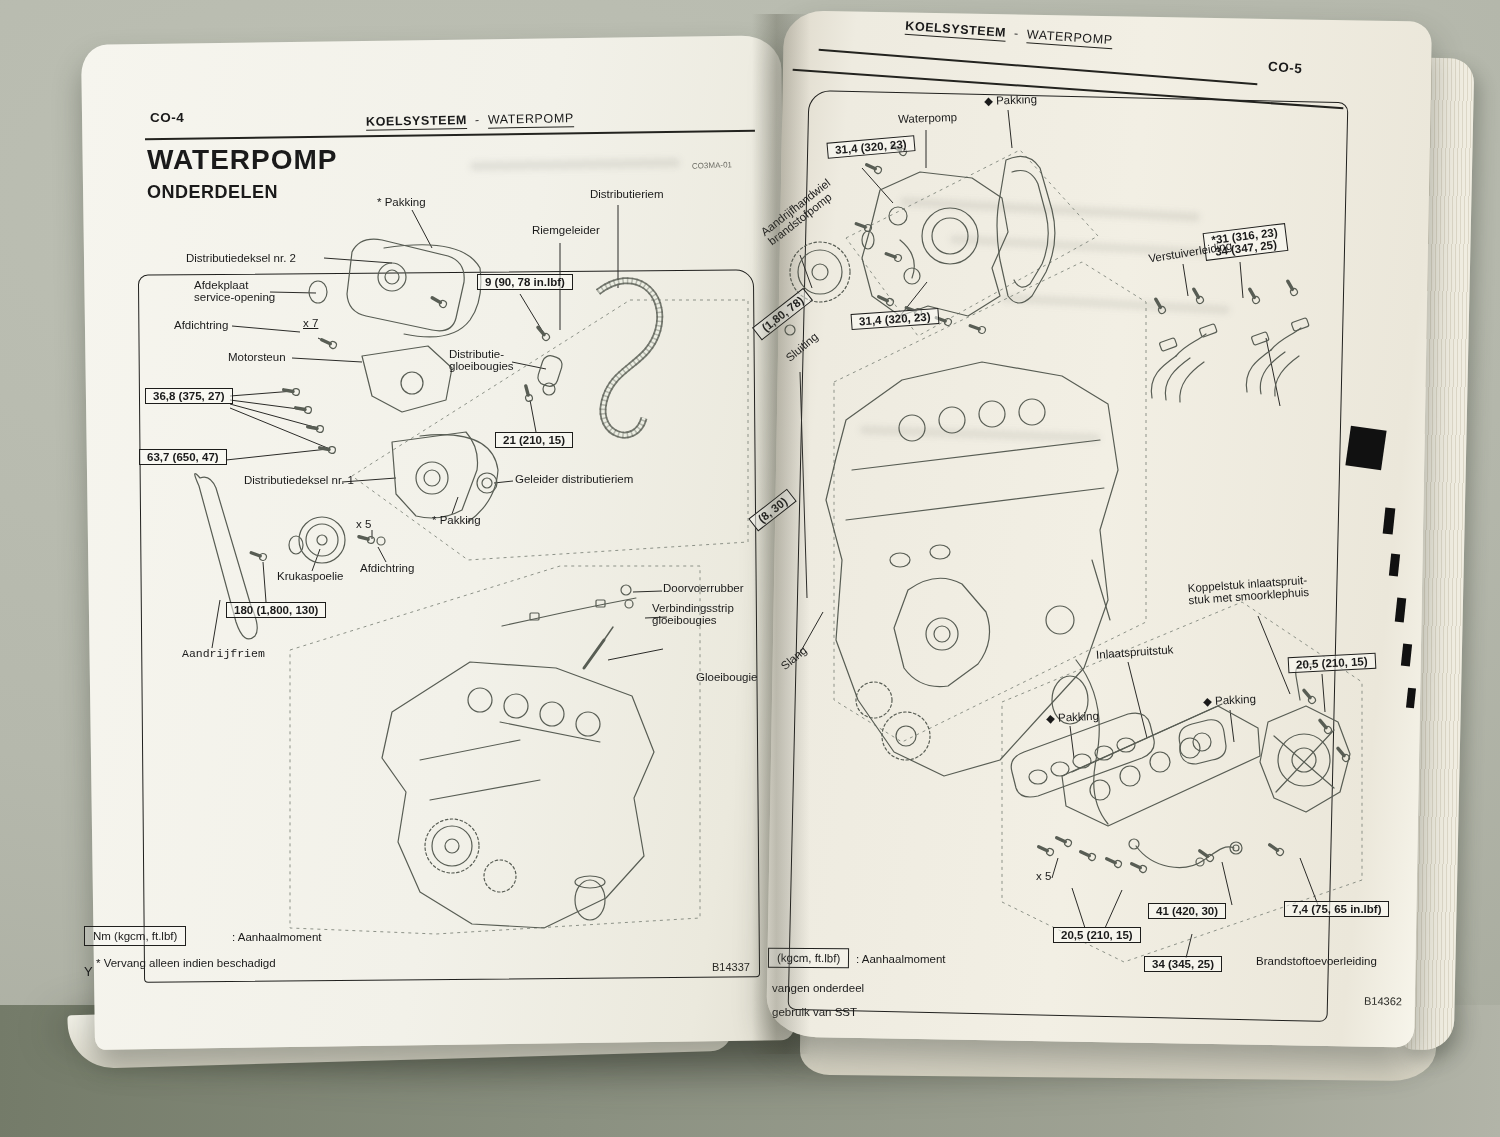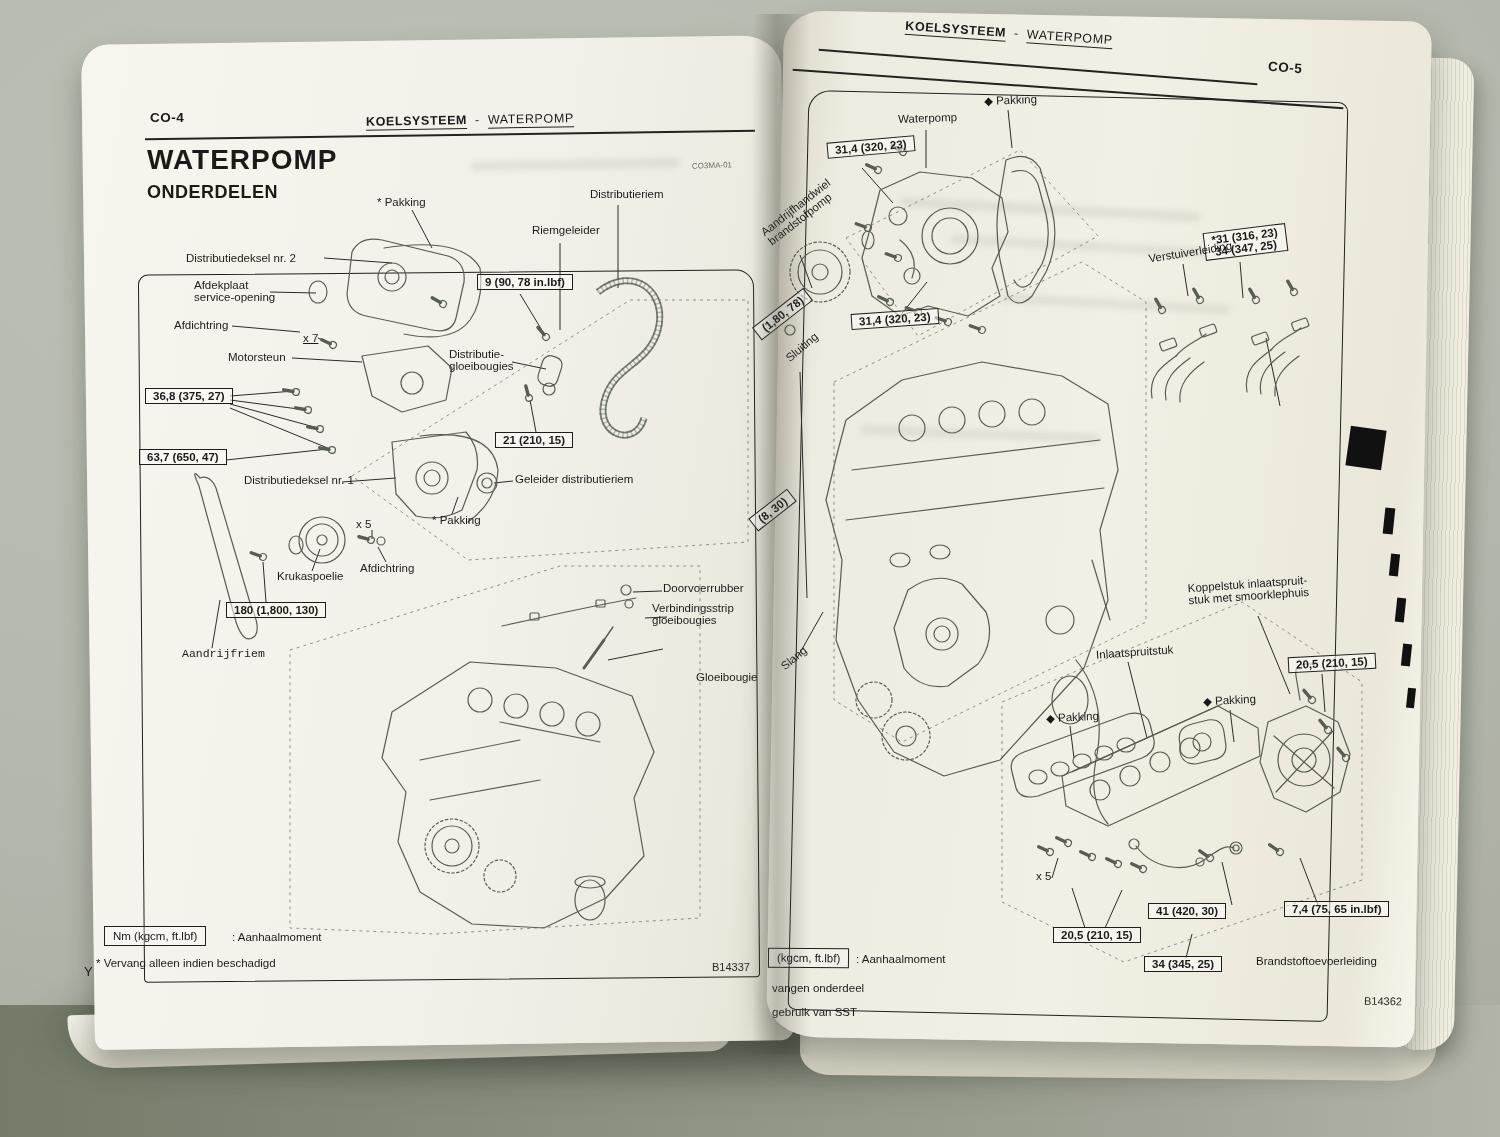--- a/index.html
+++ b/index.html
@@ -94,21 +94,21 @@
   <div class="t pgcode" style="left:150px;top:110px;">CO-4</div>
   <div class="t rhead" style="left:366px;top:113px;transform:rotate(-1deg);">
     <span class="w1">KOELSYSTEEM</span><span class="sep">-</span><span class="w2">WATERPOMP</span>
   </div>
   <div class="rule" style="left:145px;top:134px;width:610px;transform:rotate(-0.8deg);"></div>
   <div class="t title" style="left:147px;top:142px;">WATERPOMP</div>
   <div class="t subtitle" style="left:147px;top:181px;">ONDERDELEN</div>
   <div class="t doccode" style="left:692px;top:161px;transform:rotate(-2deg);">CO3MA-01</div>
   <div class="frame frame-left"></div>
 
-  <div class="t legendbox" style="left:104px;top:926px;text-align:right;">Nm (kgcm, ft.lbf)</div>
+  <div class="t legendbox" style="left:84px;top:926px;text-align:right;">Nm (kgcm, ft.lbf)</div>
   <div class="t small" style="left:232px;top:930px;">: Aanhaalmoment</div>
   <div class="t small" style="left:96px;top:956px;">* Vervang alleen indien beschadigd</div>
   <div class="t figcode" style="left:712px;top:961px;">B14337</div>
   <div class="t cornery" style="left:84px;top:964px;">Y</div>
 
   <div class="t rhead" style="left:905px;top:26px;transform:rotate(4deg);">
     <span class="w1">KOELSYSTEEM</span><span class="sep">-</span><span class="w2">WATERPOMP</span>
   </div>
   <div class="rule" style="left:818px;top:66px;width:440px;transform:rotate(4.5deg);"></div>
   <div class="t pgcode" style="left:1268px;top:60px;transform:rotate(4deg);">CO-5</div>
@@ -361,21 +361,21 @@
         <use href="#bolt" transform="translate(1294 292) rotate(240)"></use>
     </g>
   </svg>
 
   <div id="anno">
       <div class="co" style="left: 377px; top: 196px;">* Pakking</div>
       <div class="co" style="left: 186px; top: 252px;">Distributiedeksel nr. 2</div>
       <div class="co" style="left: 194px; top: 279px;">Afdekplaat
 service-opening</div>
       <div class="co" style="left: 174px; top: 319px;">Afdichtring</div>
-      <div class="co" style="left: 303px; top: 332px; text-decoration: underline;">x 7</div>
+      <div class="co" style="left: 303px; top: 317px; text-decoration: underline;">x 7</div>
       <div class="co" style="left: 228px; top: 351px;">Motorsteun</div>
       <div class="co" style="left: 449px; top: 348px;">Distributie-
 gloeibougies</div>
       <div class="co" style="left: 532px; top: 224px;">Riemgeleider</div>
       <div class="co" style="left: 590px; top: 188px;">Distributieriem</div>
       <div class="co tq" style="left: 477px; top: 274px;">9 (90, 78 in.lbf)</div>
       <div class="co tq" style="left: 145px; top: 388px;">36,8 (375, 27)</div>
       <div class="co tq" style="left: 139px; top: 449px; text-align: center;">63,7 (650, 47)</div>
       <div class="co tq" style="left: 495px; top: 432px;">21 (210, 15)</div>
       <div class="co" style="left: 244px; top: 474px;">Distributiedeksel nr. 1</div>

